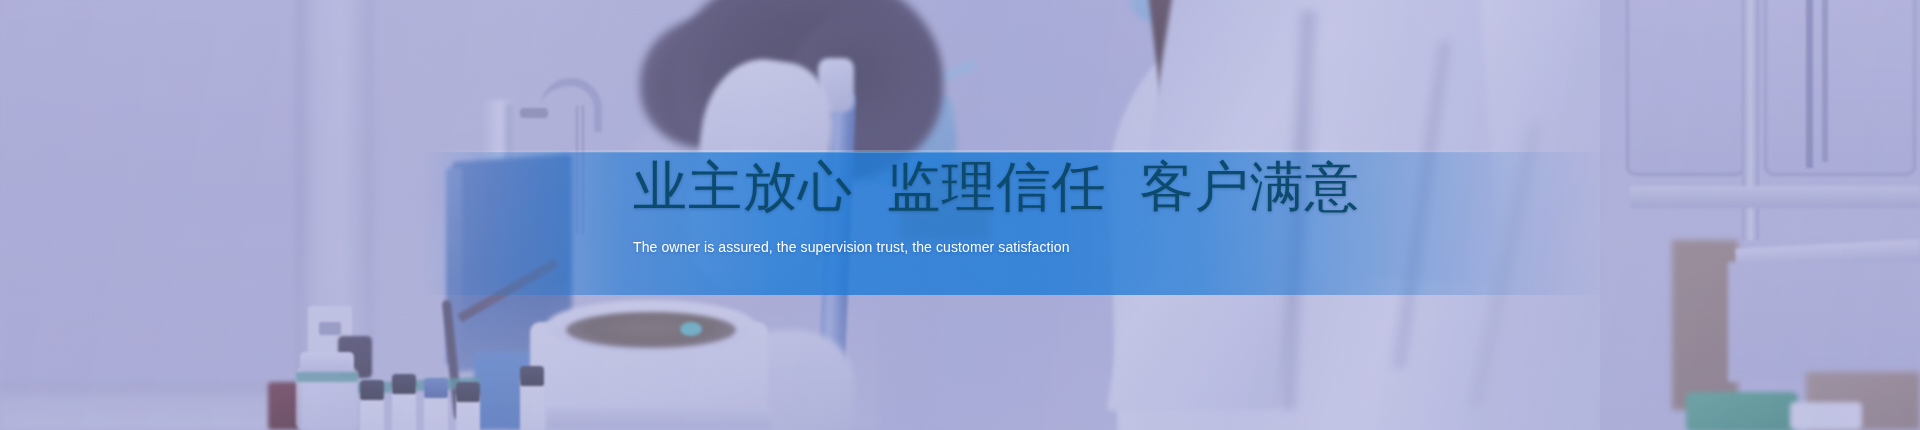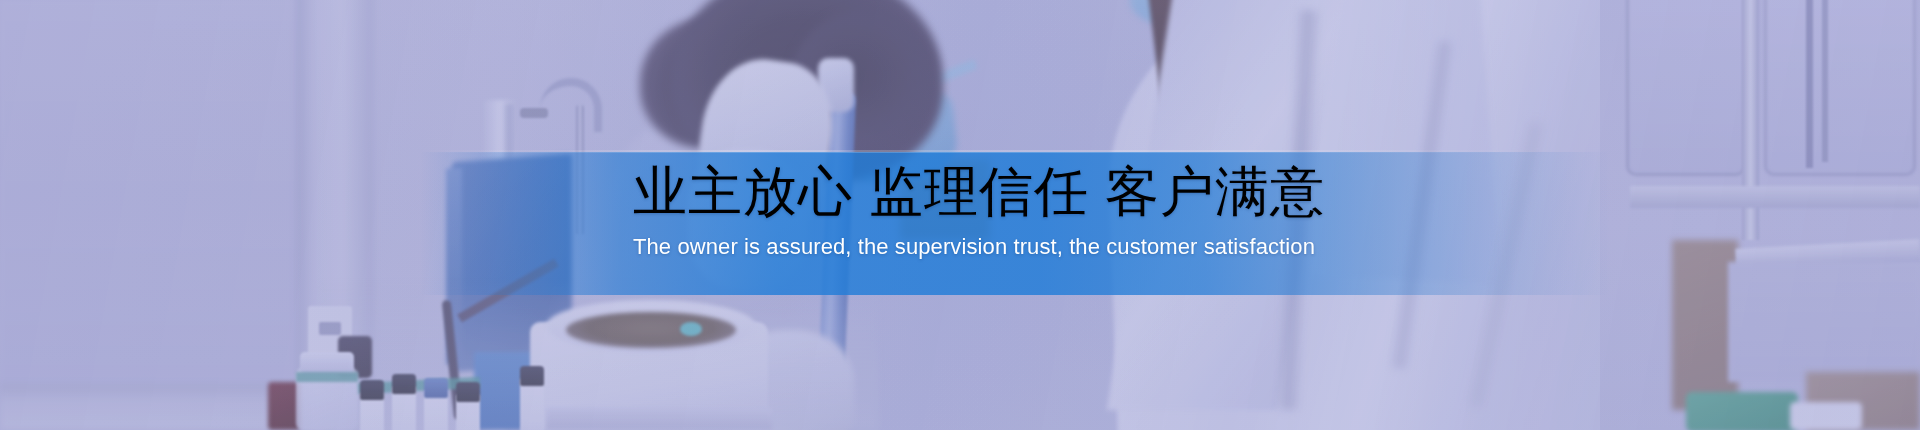--- a/index.html
+++ b/index.html
@@ -478,33 +478,34 @@
   }
 
   
   .text-wrap {
     position: absolute;
     left: 633px;
     top: 150px;
     width: 1000px;
   }
   .headline {
-    color: #000000;
+    color: #0c4a6e;
     font-size: 54px;
     line-height: 62px;
     font-weight: 400;
     letter-spacing: 1px;
     white-space: nowrap;
     margin: 0;
     padding-top: 10px;
     text-shadow: 0 1px 3px rgba(20,60,120,.35);
+    font-family: Liberation Mono, monospace;
   }
   .subline {
     color: #ffffff;
-    font-size: 22px;
+    font-size: 14px;
     line-height: 26px;
     font-weight: 400;
     letter-spacing: .1px;
     white-space: nowrap;
     margin: 0;
     padding-top: 12px;
     text-shadow: 0 1px 3px rgba(20,60,120,.35);
   }
 </style>
 </head>

